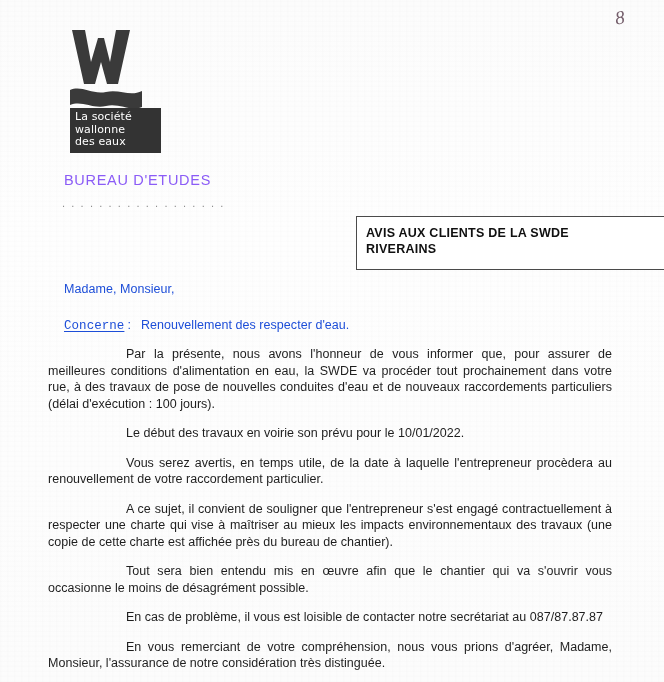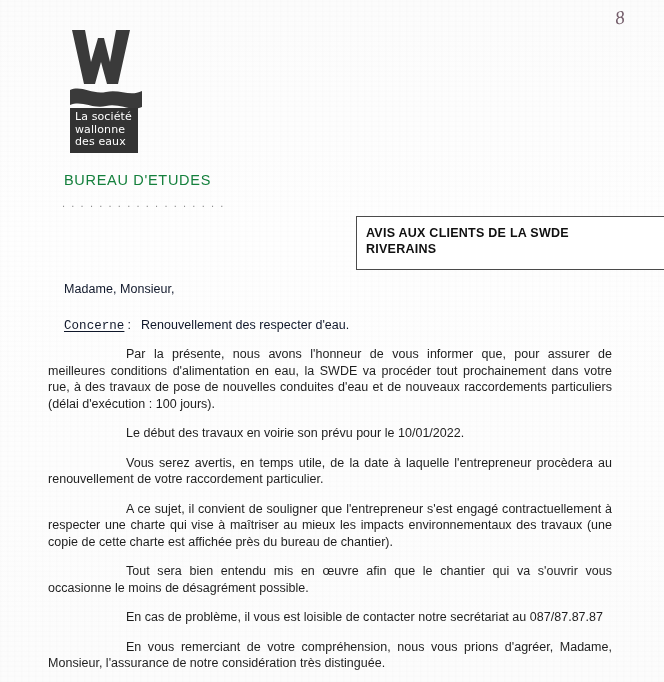--- a/index.html
+++ b/index.html
@@ -66,48 +66,48 @@
   #logo-w svg { display: block; }
   #logo-wave {
     width: 72px;
     height: 24px;
     margin-left: 2px;
     position: relative;
     top: -2px;
   }
   #logo-wave svg { display: block; }
   #logo-text-block {
-    width: 68px;
+    width: 91px;
     margin-left: 2px;
     background: #333333;
     color: #ffffff;
     padding: 3px 4px 4px 5px;
     box-sizing: border-box;
     font-size: 11px;
     line-height: 12.5px;
     letter-spacing: .1px;
     font-family: "DejaVu Sans", sans-serif;
     position: relative;
     top: -5px;
   }
   #logo-text-block div { white-space: nowrap; }
 
   
   .doc-line {
     position: absolute;
     font-size: 12.5px;
-    color: #0f172a;
+    color: #1d4ed8;
     letter-spacing: .05px;
   }
   #dept-title {
     left: 64px;
     top: 172px;
     font-size: 14.5px;
     letter-spacing: .7px;
-    color: #15803d;
+    color: #8b5cf6;
   }
   #dept-dots {
     left: 62px;
     top: 197px;
     font-size: 11px;
     letter-spacing: 1.6px;
     color: #8d8d8d;
   }
 
   

